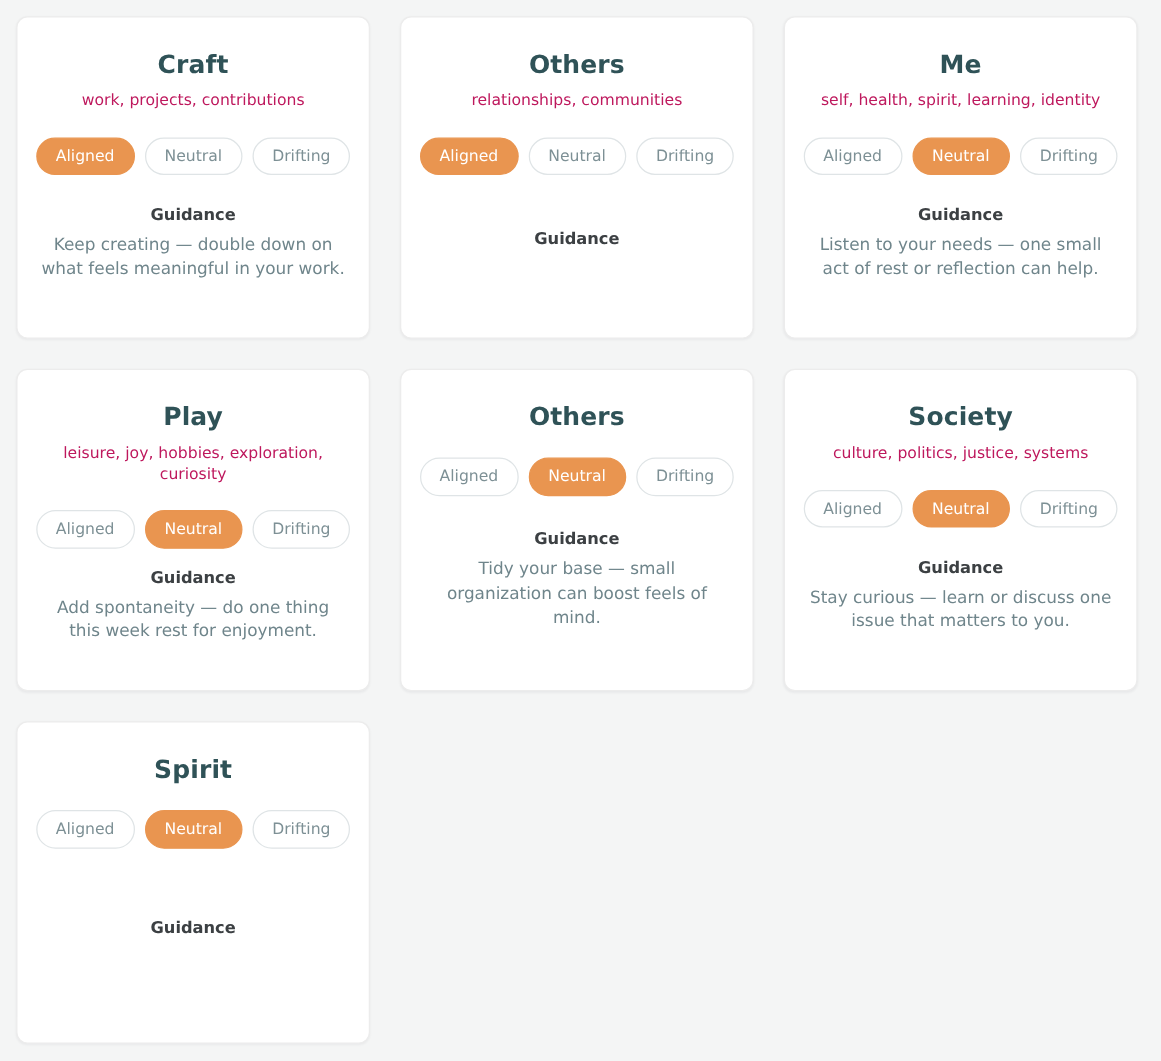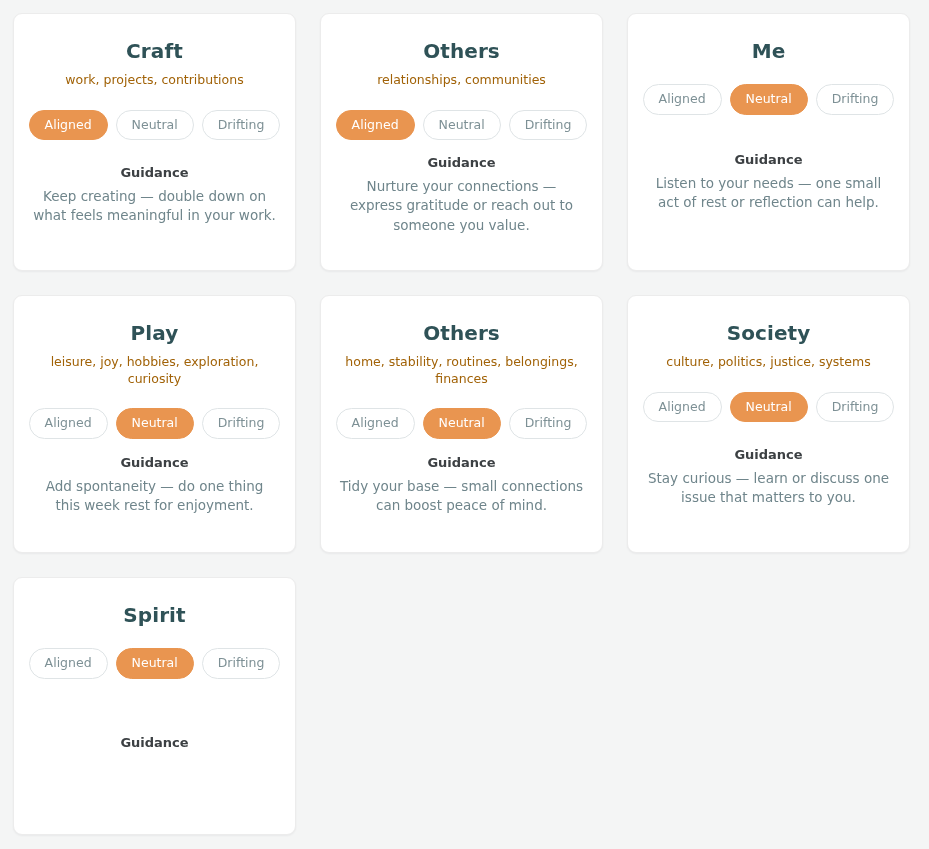--- a/index.html
+++ b/index.html
@@ -42,21 +42,21 @@
     font-size: 20px;
     font-weight: 700;
     color: #2f5257;
     letter-spacing: 0.1px;
     line-height: 1.15;
   }
 
   .card-subtitle {
     margin-top: 9px;
     font-size: 12.5px;
-    color: #a16207;
+    color: #be185d;
     line-height: 1.33;
     max-width: 245px;
   }
 
   .pill-row {
     margin-top: 21px;
     display: flex;
     justify-content: flex-end;
     gap: 8px;
     flex-wrap: nowrap;
@@ -124,25 +124,25 @@
     <div class="card">
       <div class="card-title">Others</div>
       <div class="card-subtitle">relationships, communities</div>
       <div class="pill-row">
         <button class="pill active">Aligned</button>
         <button class="pill">Neutral</button>
         <button class="pill">Drifting</button>
       </div>
       <div class="guidance-block">
         <div class="guidance-label">Guidance</div>
-        <div class="guidance-text">Nurture your connections — express gratitude or reach out to someone you value.</div>
       </div>
     </div>
     <div class="card">
       <div class="card-title">Me</div>
+      <div class="card-subtitle">self, health, spirit, learning, identity</div>
       <div class="pill-row">
         <button class="pill">Aligned</button>
         <button class="pill active">Neutral</button>
         <button class="pill">Drifting</button>
       </div>
       <div class="guidance-block">
         <div class="guidance-label">Guidance</div>
         <div class="guidance-text">Listen to your needs — one small act of rest or reflection can help.</div>
       </div>
     </div>
@@ -154,29 +154,28 @@
         <button class="pill active">Neutral</button>
         <button class="pill">Drifting</button>
       </div>
       <div class="guidance-block">
         <div class="guidance-label">Guidance</div>
         <div class="guidance-text">Add spontaneity — do one thing this week rest for enjoyment.</div>
       </div>
     </div>
     <div class="card">
       <div class="card-title">Others</div>
-      <div class="card-subtitle">home, stability, routines, belongings, finances</div>
-      <div class="pill-row">
-        <button class="pill">Aligned</button>
-        <button class="pill active">Neutral</button>
-        <button class="pill">Drifting</button>
-      </div>
-      <div class="guidance-block">
-        <div class="guidance-label">Guidance</div>
-        <div class="guidance-text">Tidy your base — small connections can boost peace of mind.</div>
+      <div class="pill-row">
+        <button class="pill">Aligned</button>
+        <button class="pill active">Neutral</button>
+        <button class="pill">Drifting</button>
+      </div>
+      <div class="guidance-block">
+        <div class="guidance-label">Guidance</div>
+        <div class="guidance-text">Tidy your base — small organization can boost feels of mind.</div>
       </div>
     </div>
     <div class="card">
       <div class="card-title">Society</div>
       <div class="card-subtitle">culture, politics, justice, systems</div>
       <div class="pill-row">
         <button class="pill">Aligned</button>
         <button class="pill active">Neutral</button>
         <button class="pill">Drifting</button>
       </div>

